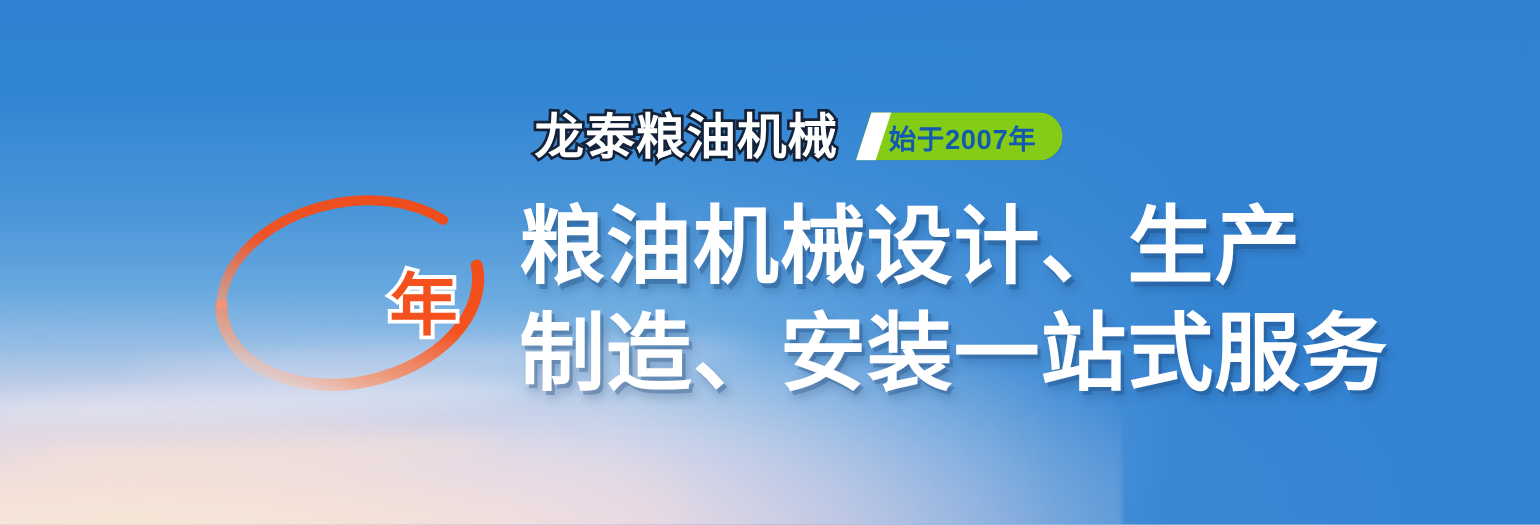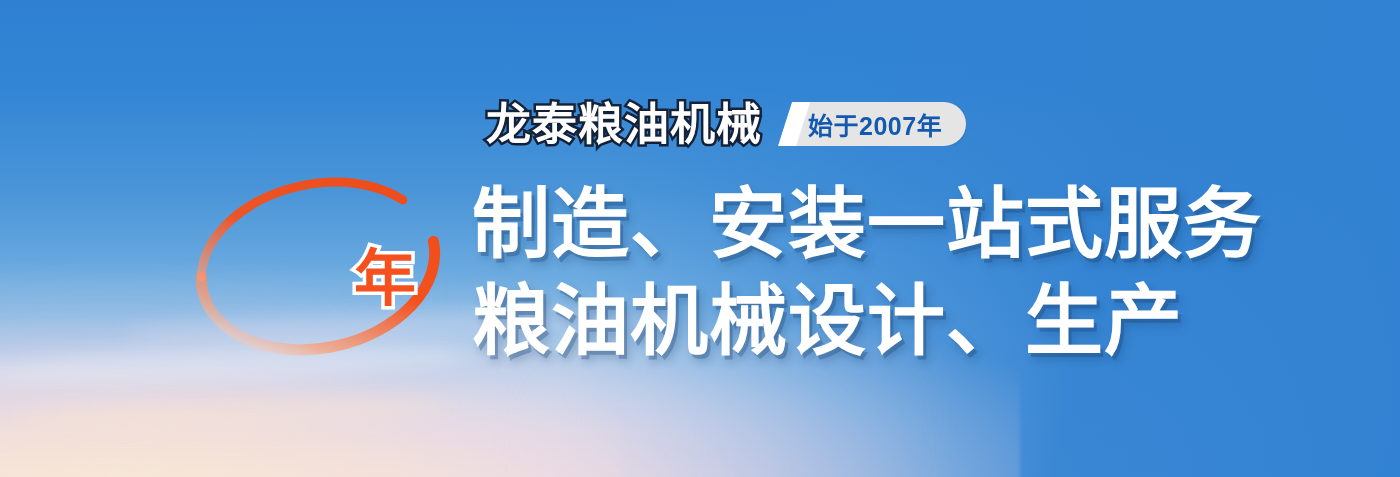--- a/index.html
+++ b/index.html
@@ -120,21 +120,21 @@
     white-space: nowrap;
   }
 
   .est-pill {
     position: relative;
     margin-left: 16px;
     height: 44px;
     padding: 0 24px 0 30px;
     display: flex;
     align-items: center;
-    background: #e5e5e5;
+    background: #84cc16;
     border-radius: 0 22px 22px 0;
     clip-path: polygon(14px 0, 100% 0, 100% 100%, 0 100%);
     box-shadow: 0 1px 3px rgba(12,38,74,0.18);
   }
   .est-pill::before {
     content: "";
     position: absolute;
     left: 0; top: 0; bottom: 0;
     width: 18px;
     background: #ffffff;
@@ -254,17 +254,17 @@
       </defs>
       <g transform="rotate(-12 150 100)">
         <ellipse cx="150" cy="100" rx="118" ry="82" fill="none" stroke="url(#ringGrad)" stroke-width="11" stroke-linecap="round" stroke-dasharray="330 700" stroke-dashoffset="0"></ellipse>
         <ellipse cx="150" cy="100" rx="118" ry="82" fill="none" stroke="url(#ringGrad2)" stroke-width="9" stroke-linecap="round" stroke-dasharray="250 700" stroke-dashoffset="-330"></ellipse>
       </g>
     </svg>
     <div class="years-unit">年</div>
   </div>
 
   <div class="headline">
+    <div class="headline-line">粮油机械设计、生产</div>
     <div class="headline-line">制造、安装一站式服务</div>
-    <div class="headline-line">粮油机械设计、生产</div>
   </div>
 
 </div>
 
 </body></html>

